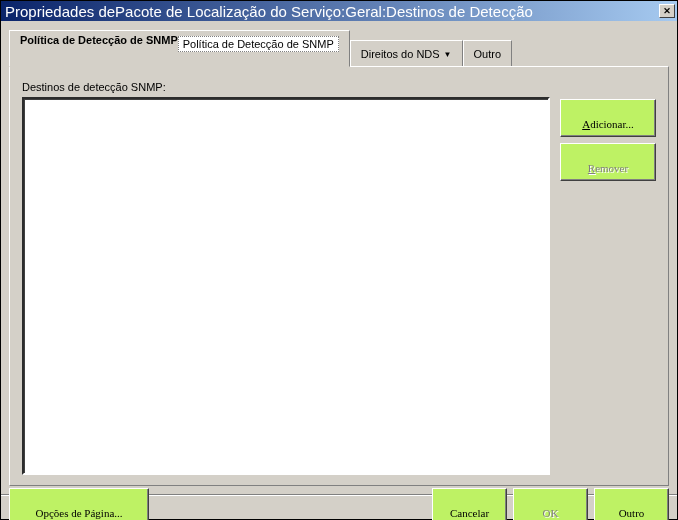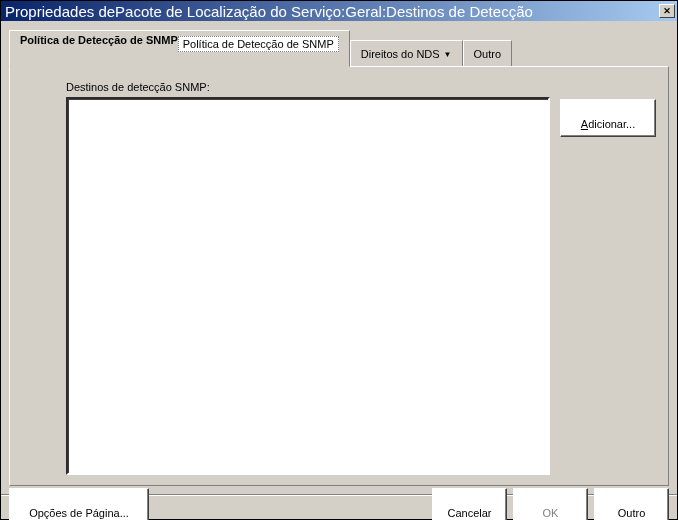--- a/index.html
+++ b/index.html
@@ -107,21 +107,20 @@
     flex: 1;
     margin-top: 0;
     padding: 14px 12px 10px 12px;
     position: relative;
     display: flex;
     flex-direction: column;
   }
   .main-area {
     display: flex;
     flex: 1;
-    margin-left: 44px;
   }
   .left-col {
     flex: 1;
     display: flex;
     flex-direction: column;
   }
   .list-label {
     margin-bottom: 4px;
   }
   .listbox {
@@ -137,27 +136,27 @@
   .right-col {
     width: 96px;
     margin-left: 10px;
     display: flex;
     flex-direction: column;
     gap: 6px;
     padding-top: 18px;
   }
   .btn {
     height: 23px;
-    background: #ffffff;
+    background: #bef264;
     border: 1px solid #fff;
     border-right-color: #404040;
     border-bottom-color: #404040;
     box-shadow: inset -1px -1px 0 #808080;
     font-size: 11px;
-    font-family: Liberation Sans, sans-serif;
+    font-family: Liberation Serif, serif;
     cursor: default;
     padding: 18px 6px;
     text-align: center;
   }
   .btn:disabled, .btn.disabled {
     color: #808080;
     text-shadow: 1px 1px 0 #fff;
   }
   .bottom-bar {
     height: 25px;
@@ -199,20 +198,21 @@
     </div>
 
     <div class="tabline">
       <div class="main-area">
         <div class="left-col">
           <div class="list-label">Destinos de detecção SNMP:</div>
           <div class="listbox"></div>
         </div>
         <div class="right-col">
           <button class="btn"><span><span style="text-decoration:underline">A</span>dicionar...</span></button>
+          <button class="btn disabled" disabled=""><span><span style="text-decoration:underline">R</span>emover</span></button>
         </div>
       </div>
     </div>
 
   </div>
 
   <div class="bottom-bar">
     <button class="btn pageopts">Opções de Página...</button>
     <div class="spacer"></div>
     <button class="btn wide">Cancelar</button>

